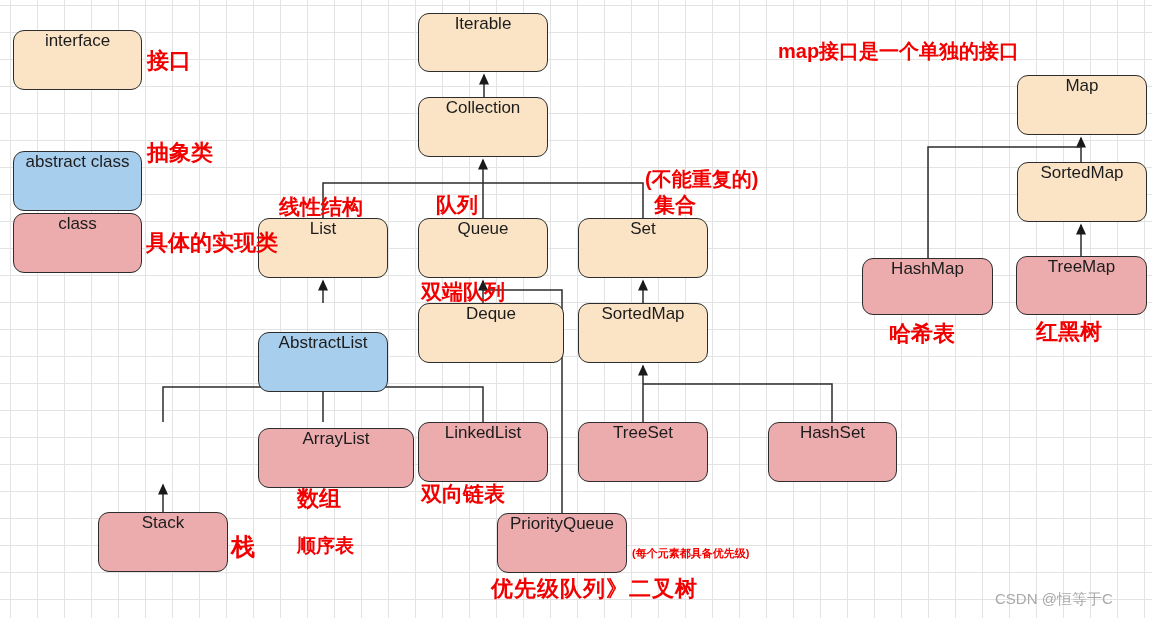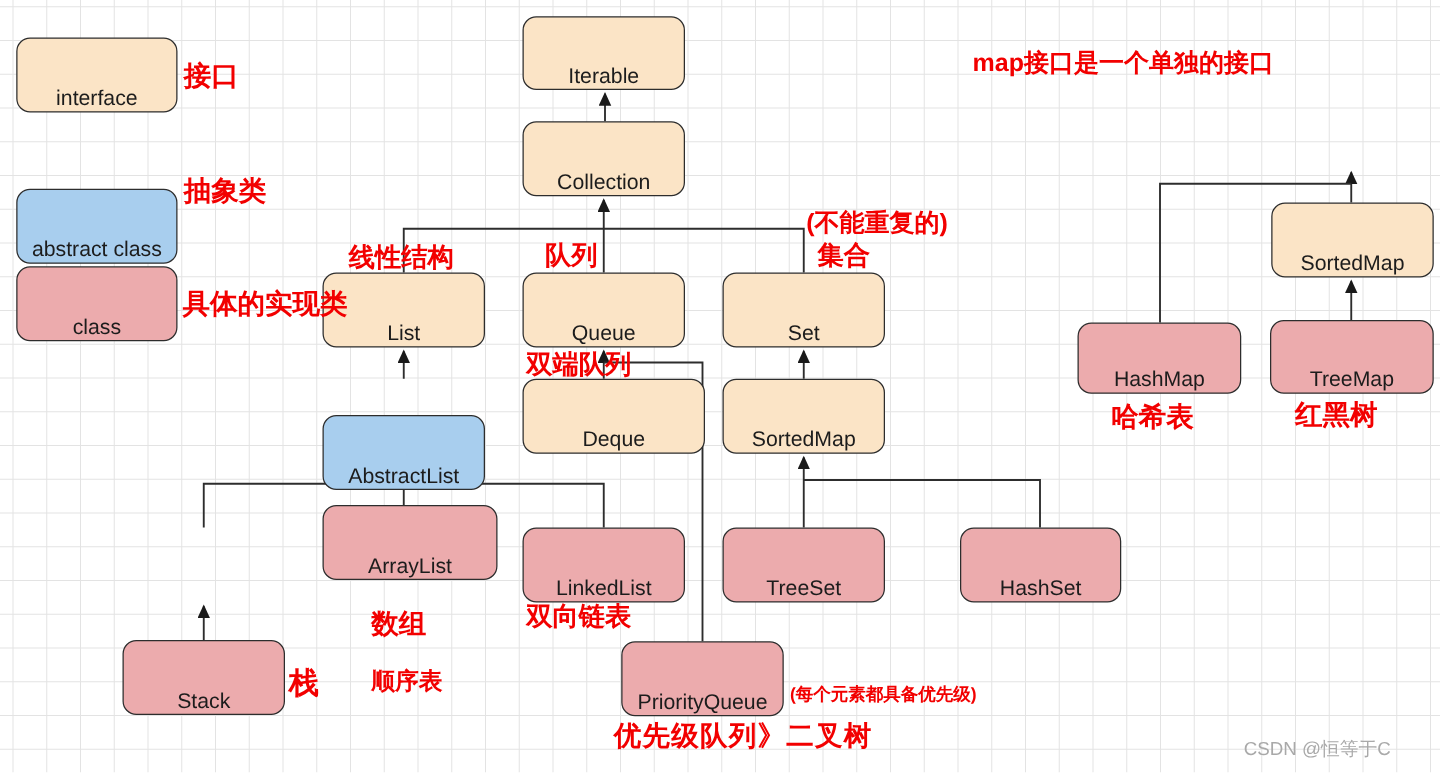--- a/index.html
+++ b/index.html
@@ -12,21 +12,21 @@
     background-image:
       linear-gradient(to right,#e3e3e3 1px,transparent 1px),
       linear-gradient(to bottom,#e3e3e3 1px,transparent 1px);
     background-size:27px 27px;
     background-position:10px 5px;
   }
   #wires{position:absolute;left:0;top:0;z-index:1;}
   .node{
     position:absolute;z-index:2;
     border:1.6px solid #2d2d2d;border-radius:11px;
-    display:flex;align-items:flex-end;justify-content:center;
+    display:flex;align-items:flex-start;justify-content:center;
     font-size:17px;color:#1c1c1c;
     box-sizing:border-box;white-space:nowrap;
   }
   .peach{background:#fbe4c6;}
   .blue{background:#a8ceee;margin-top:29px;}
   .pink{background:#ecabad;}
   .red-label{
     position:absolute;z-index:3;
     color:#f20000;font-weight:bold;white-space:nowrap;line-height:1.05;
   }
@@ -105,39 +105,42 @@
   <div class="node blue" style="left:258px;top:303px;width:130px;height:60px">
       <span>AbstractList</span>
     </div>
   <div class="node peach" style="left:418px;top:303px;width:146px;height:60px">
       <span>Deque</span>
     </div>
   <div class="node peach" style="left:578px;top:303px;width:130px;height:60px">
       <span>SortedMap</span>
     </div>
 
-  <div class="node pink" style="left:258px;top:404px;width:140px;height:60px">
+  <div class="node pink" style="left:258px;top:428px;width:156px;height:60px">
       <span>ArrayList</span>
     </div>
   <div class="node pink" style="left:418px;top:422px;width:130px;height:60px">
       <span>LinkedList</span>
     </div>
   <div class="node pink" style="left:578px;top:422px;width:130px;height:60px">
       <span>TreeSet</span>
     </div>
   <div class="node pink" style="left:768px;top:422px;width:129px;height:60px">
       <span>HashSet</span>
     </div>
   <div class="node pink" style="left:98px;top:512px;width:130px;height:60px">
       <span>Stack</span>
     </div>
   <div class="node pink" style="left:497px;top:513px;width:130px;height:60px">
       <span>PriorityQueue</span>
     </div>
 
+  <div class="node peach" style="left:1017px;top:75px;width:130px;height:60px">
+      <span>Map</span>
+    </div>
   <div class="node pink" style="left:862px;top:258px;width:131px;height:57px">
       <span>HashMap</span>
     </div>
   <div class="node peach" style="left:1017px;top:162px;width:130px;height:60px">
       <span>SortedMap</span>
     </div>
   <div class="node pink" style="left:1016px;top:256px;width:131px;height:59px">
       <span>TreeMap</span>
     </div>
 
@@ -150,17 +153,17 @@
   <div class="red-label" style="left:654px;top:194px;font-size:21px">集合</div>
   <div class="red-label" style="left:421px;top:281px;font-size:21px">双端队列</div>
   <div class="red-label" style="left:778px;top:41px;font-size:20px">map接口是一个单独的接口</div>
   <div class="red-label" style="left:889px;top:322px;font-size:22px">哈希表</div>
   <div class="red-label" style="left:1036px;top:320px;font-size:22px">红黑树</div>
   <div class="red-label" style="left:297px;top:487px;font-size:22px">数组</div>
   <div class="red-label" style="left:297px;top:536px;font-size:19px">顺序表</div>
   <div class="red-label" style="left:421px;top:483px;font-size:21px">双向链表</div>
   <div class="red-label" style="left:231px;top:534px;font-size:24px">栈</div>
   <div class="red-label" style="left:491px;top:577px;font-size:22px;letter-spacing:1px">优先级队列》二叉树</div>
-  <div class="red-label" style="left:632px;top:548px;font-size:14px">(每个元素都具备优先级)</div>
+  <div class="red-label" style="left:632px;top:548px;font-size:11px">(每个元素都具备优先级)</div>
 
   <div class="watermark" style="left:995px;top:590px">CSDN @恒等于C</div>
 
 </div>
 
 </body></html>

